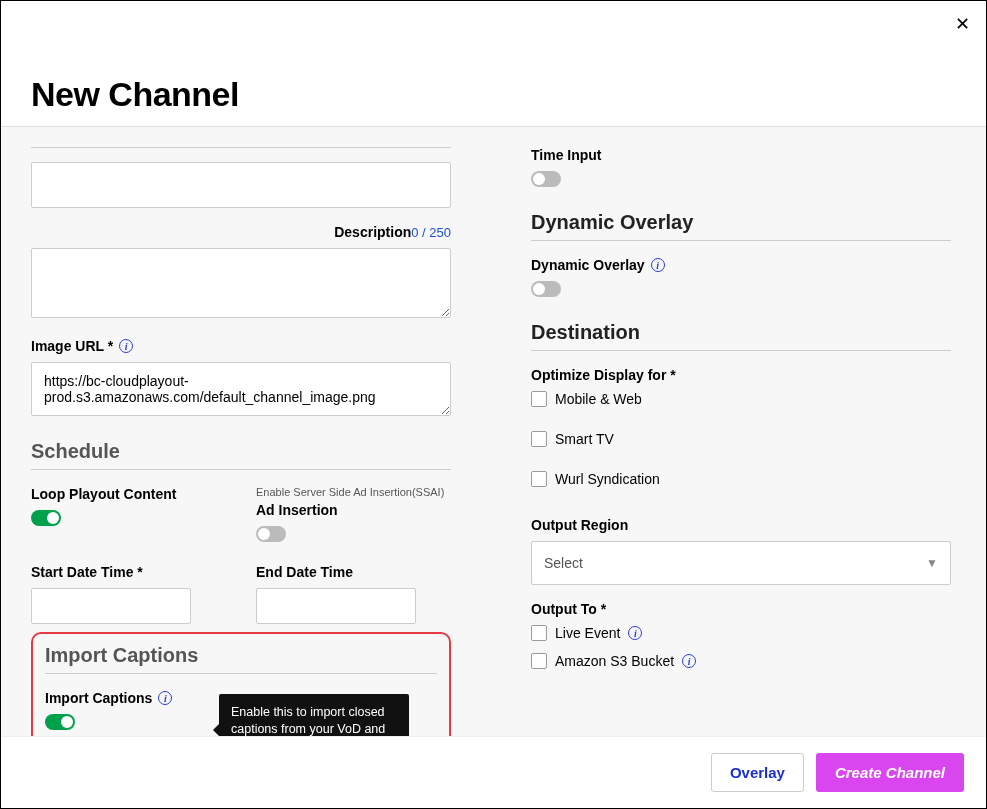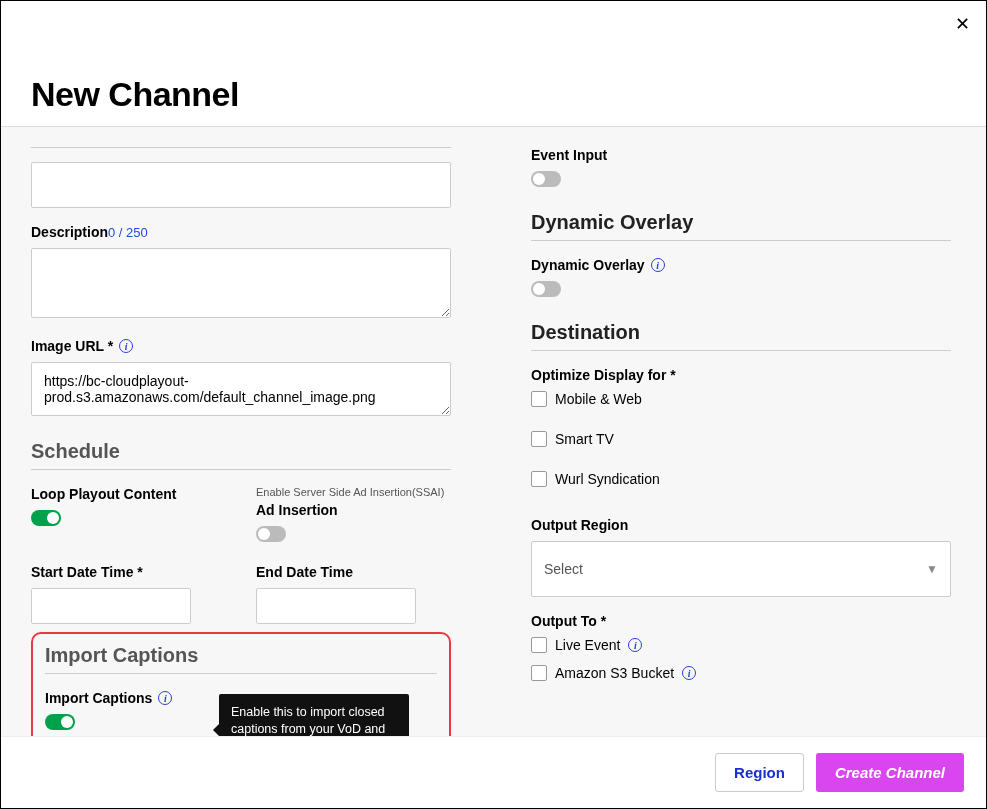--- a/index.html
+++ b/index.html
@@ -52,21 +52,21 @@
   .label {
     font-size: 14px;
     font-weight: 700;
     margin-bottom: 8px;
     display: flex;
     align-items: center;
     gap: 6px;
   }
   .label-row {
     display: flex;
-    justify-content: flex-start;
+    justify-content: flex-end;
     align-items: center;
     margin-bottom: 8px;
   }
   .counter {
     font-size: 13px;
     color: #1d4ed8;
     font-weight: 400;
   }
   input[type="text"], textarea, .select {
     width: 100%;
@@ -152,21 +152,21 @@
     cursor: pointer;
   }
   .checkbox-grid {
     display: grid;
     grid-template-columns: 1fr;
     row-gap: 12px;
     column-gap: 20px;
     margin-bottom: 18px;
   }
   .select {
-    height: 56px;
+    height: 44px;
     display: flex;
     align-items: center;
     justify-content: space-between;
     cursor: pointer;
     color: #555;
   }
   .select .caret {
     color: #888;
     font-size: 12px;
   }
@@ -294,21 +294,21 @@
           <span>Import Captions</span>
           <span class="info-icon">i</span>
         </div>
         <span class="toggle on"></span>
         <div class="tooltip">Enable this to import closed captions from your VoD and Live inputs.</div>
       </div>
     </div>
 
     <div class="col col-right">
       <div class="field">
-        <div class="label">Event Input</div>
+        <div class="label">Time Input</div>
         <span class="toggle off"></span>
       </div>
 
       <div class="section-title dark">Dynamic Overlay</div>
 
       <div class="field">
         <div class="label">
           <span>Dynamic Overlay</span>
           <span class="info-icon">i</span>
         </div>
@@ -353,16 +353,16 @@
         <div class="checkbox-row">
           <span class="checkbox"></span>
           <span>Amazon S3 Bucket</span>
           <span class="info-icon">i</span>
         </div>
       </div>
     </div>
   </div>
 
   <div class="footer">
-    <button class="btn btn-cancel">Region</button>
+    <button class="btn btn-cancel">Overlay</button>
     <button class="btn btn-primary">Create Channel</button>
   </div>
 </div>
 
 </body></html>

